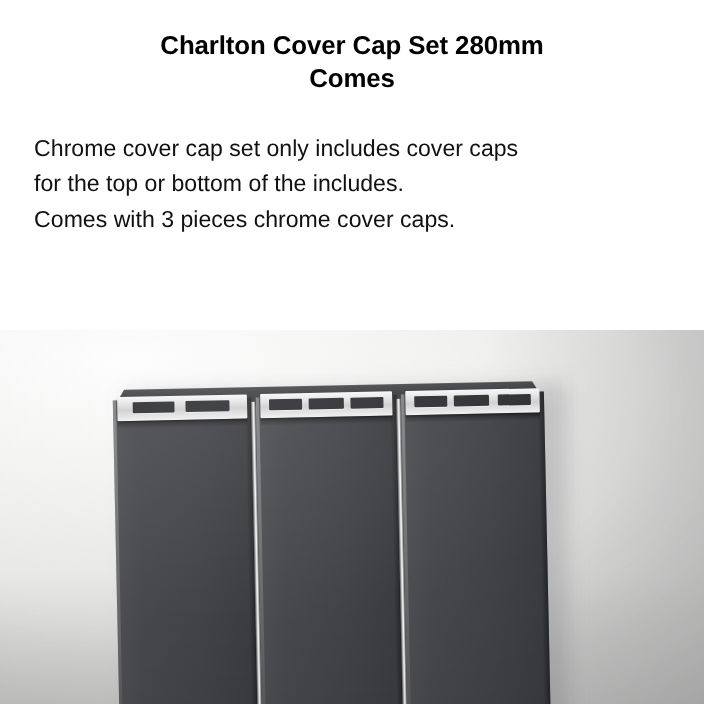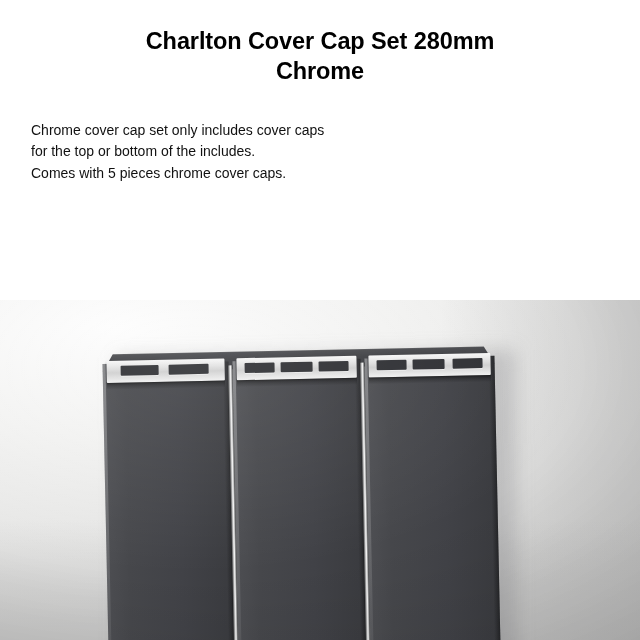--- a/index.html
+++ b/index.html
@@ -39,21 +39,21 @@
     font-weight: bold;
     line-height: 1.28;
     color: #000000;
     letter-spacing: -0.1px;
   }
   .desc {
     position: absolute;
     top: 120px;
     left: 31px;
     width: 500px;
-    font-size: 14px;
+    font-size: 21px;
     line-height: 1.52;
     color: #111111;
   }
   .desc div {
     white-space: nowrap;
   }
 
   
   .photo {
     position: absolute;
@@ -201,27 +201,27 @@
   }
 </style>
 </head>
 <body>
 
 <div class="page">
 
   <div class="text-block">
     <div class="title">
       <span>Charlton Cover Cap Set 280mm</span><br>
-      <span>Chrome</span>
+      <span>Comes</span>
     </div>
 
     <div class="desc">
       <div>Chrome cover cap set only includes cover caps</div>
       <div>for the top or bottom of the includes.</div>
-      <div>Comes with 5 pieces chrome cover caps.</div>
+      <div>Comes with 3 pieces chrome cover caps.</div>
     </div>
   </div>
 
   <div class="photo">
     <div class="wall"></div>
     <div class="wall-shade-right"></div>
     <div class="wall-shade-bottom"></div>
 
     <div class="radiator">
       <div class="rad-shadow"></div>

